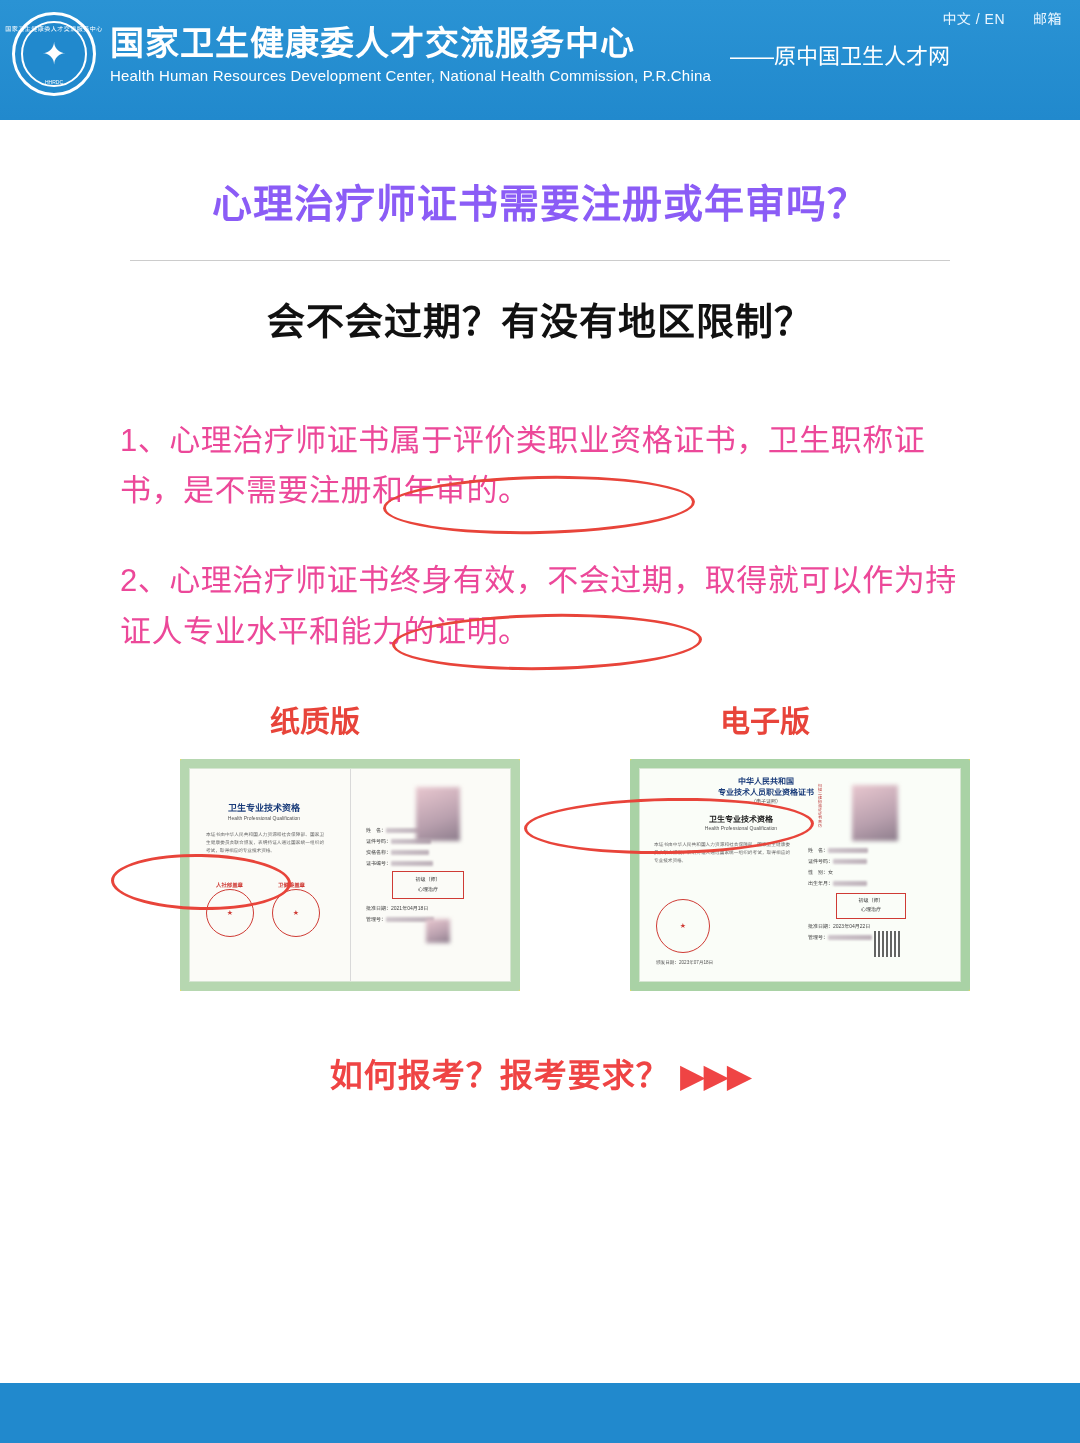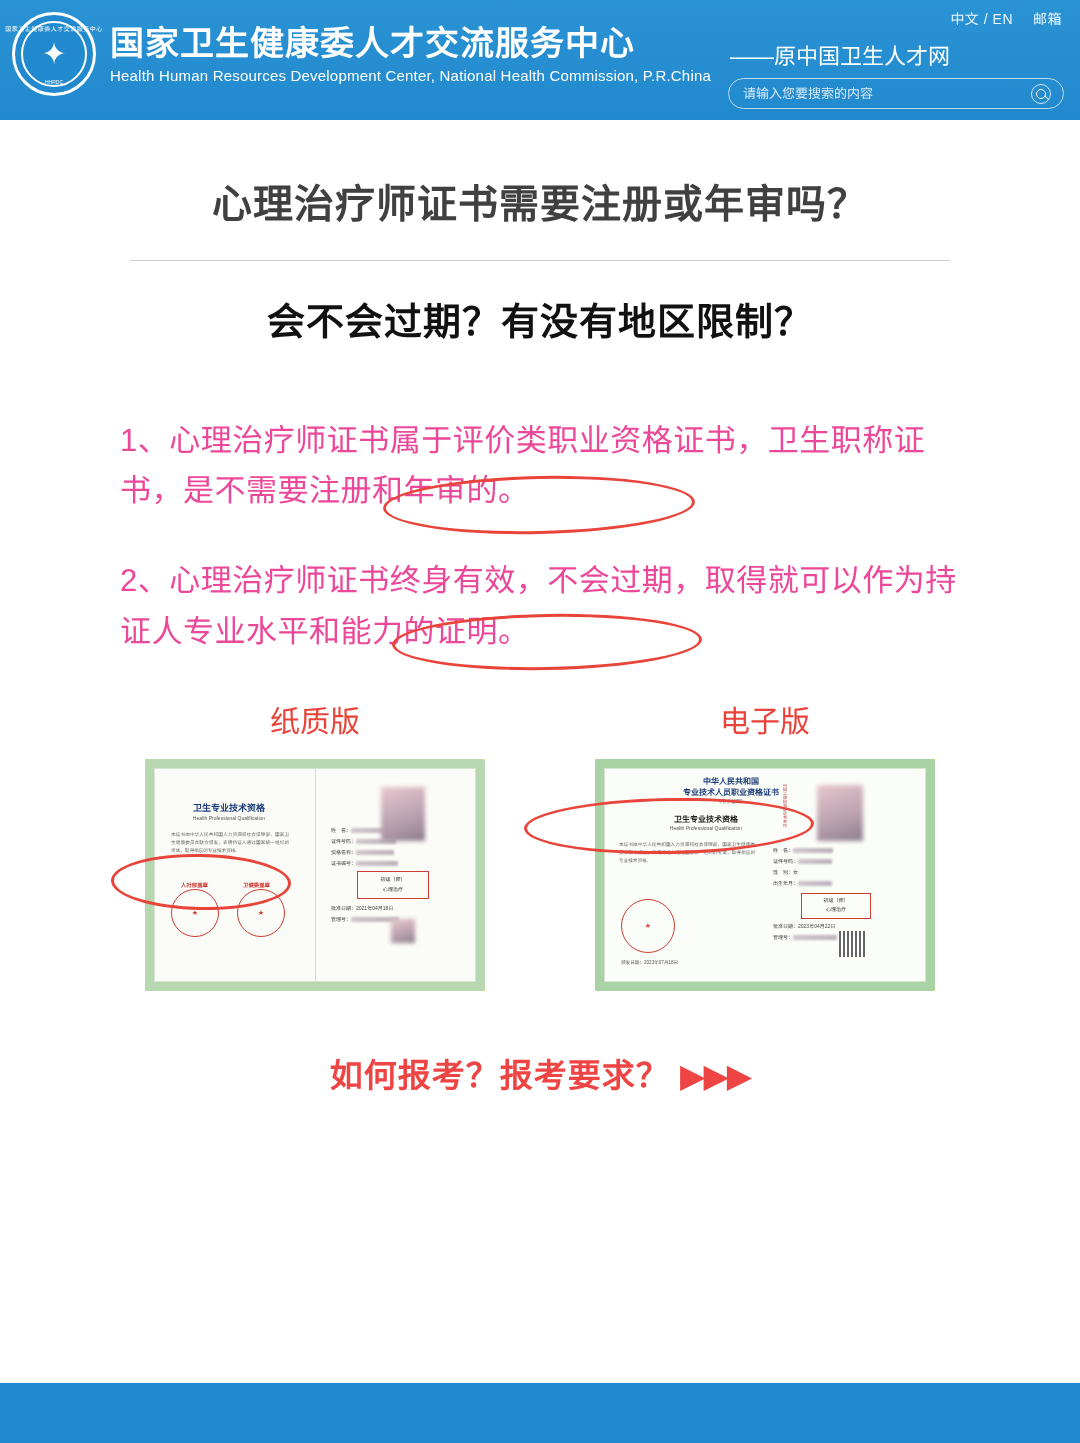--- a/index.html
+++ b/index.html
@@ -21,21 +21,21 @@
   .header {
     position: relative;
     height: 120px;
     background: linear-gradient(180deg, #2a93d4 0%, #2189cd 100%);
     overflow: hidden;
   }
   .header-topbar {
     position: absolute;
     top: 8px; right: 18px;
     display: flex;
-    gap: 20px;
+    gap: 28px;
     font-size: 14px;
     color: #eaf6ff;
     letter-spacing: .5px;
   }
   .header-topbar span { cursor: pointer; }
 
   .logo-wrap {
     position: absolute;
     left: 12px; top: 12px;
     display: flex;
@@ -152,21 +152,21 @@
   
   .content {
     position: relative;
     padding: 0 0 0 0;
     height: 1263px;
   }
   .title1 {
     text-align: center;
     font-size: 40px;
     font-weight: bold;
-    color: #404040;
+    color: #8b5cf6;
     margin: 52px 0 0 0;
     letter-spacing: 1px;
   }
   .divider {
     width: 820px;
     height: 1px;
     background: #cccccc;
     margin: 30px auto 0 auto;
   }
   .title2 {
@@ -231,27 +231,28 @@
     margin-top: 10px;
     display: flex;
     justify-content: center;
     gap: 110px;
   }
   .cert-col { width: 340px; }
   .cert-label {
     text-align: center;
     color: #e8443a;
     font-size: 30px;
-    font-weight: normal;
+    font-weight: bold;
     margin-bottom: 18px;
   }
   .cert-img {
     width: 340px; height: 232px;
     position: relative;
     background: #fde047;
+    margin-left: 35px;
   }
   .cert-paper {
     position: absolute; inset: 0;
     border: 9px solid #b6d7b0;
     background: #fbfbf7;
     border-radius: 2px;
   }
   .cert-paper.green { border-color: #a9d2a5; background: #fafdf8; }
   .cert-inner {
     position: absolute; inset: 9px;
@@ -371,24 +372,20 @@
         <div class="ring-text-bottom">HHRDC</div>
       </div>
       <div class="logo-text">
         <div class="cn">国家卫生健康委人才交流服务中心</div>
         <div class="en">Health Human Resources Development Center, National Health Commission, P.R.China</div>
       </div>
     </div>
 
     <div class="slogan">——原中国卫生人才网</div>
 
-    <div class="searchbox">
-      <input type="text" placeholder="请输入您要搜索的内容" style="">
-      <div class="search-icon-btn"></div>
-    </div>
   </div>
 
   <div class="content">
 
     <div class="title1">心理治疗师证书需要注册或年审吗？</div>
     <div class="divider"></div>
     <div class="title2">会不会过期？有没有地区限制？</div>
 
     <div class="paras">
 

